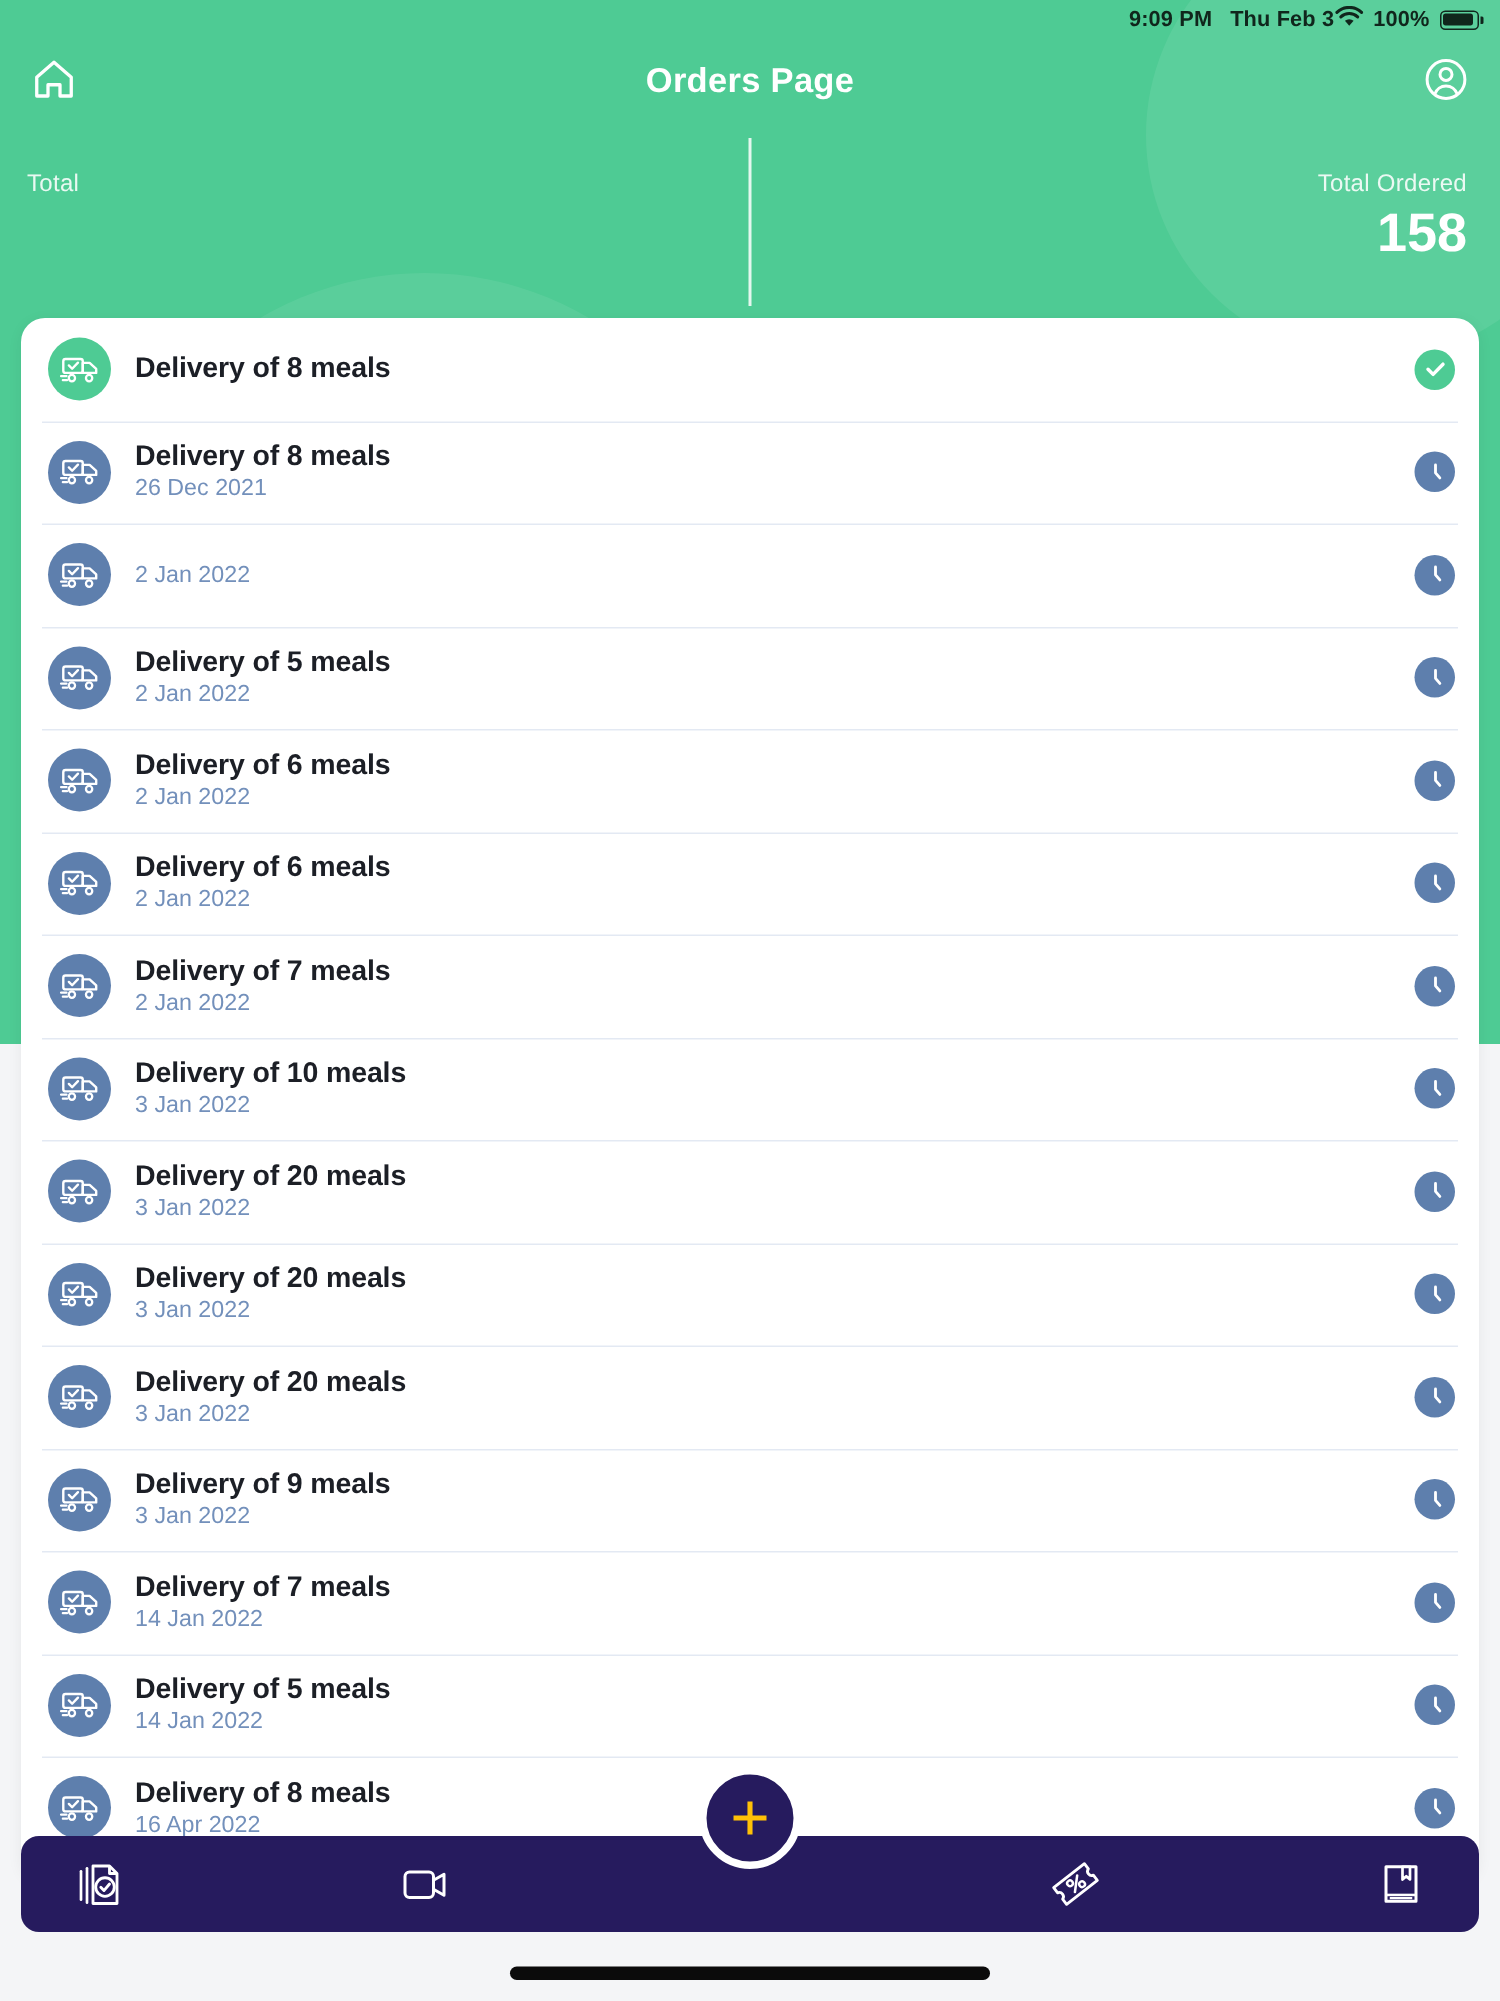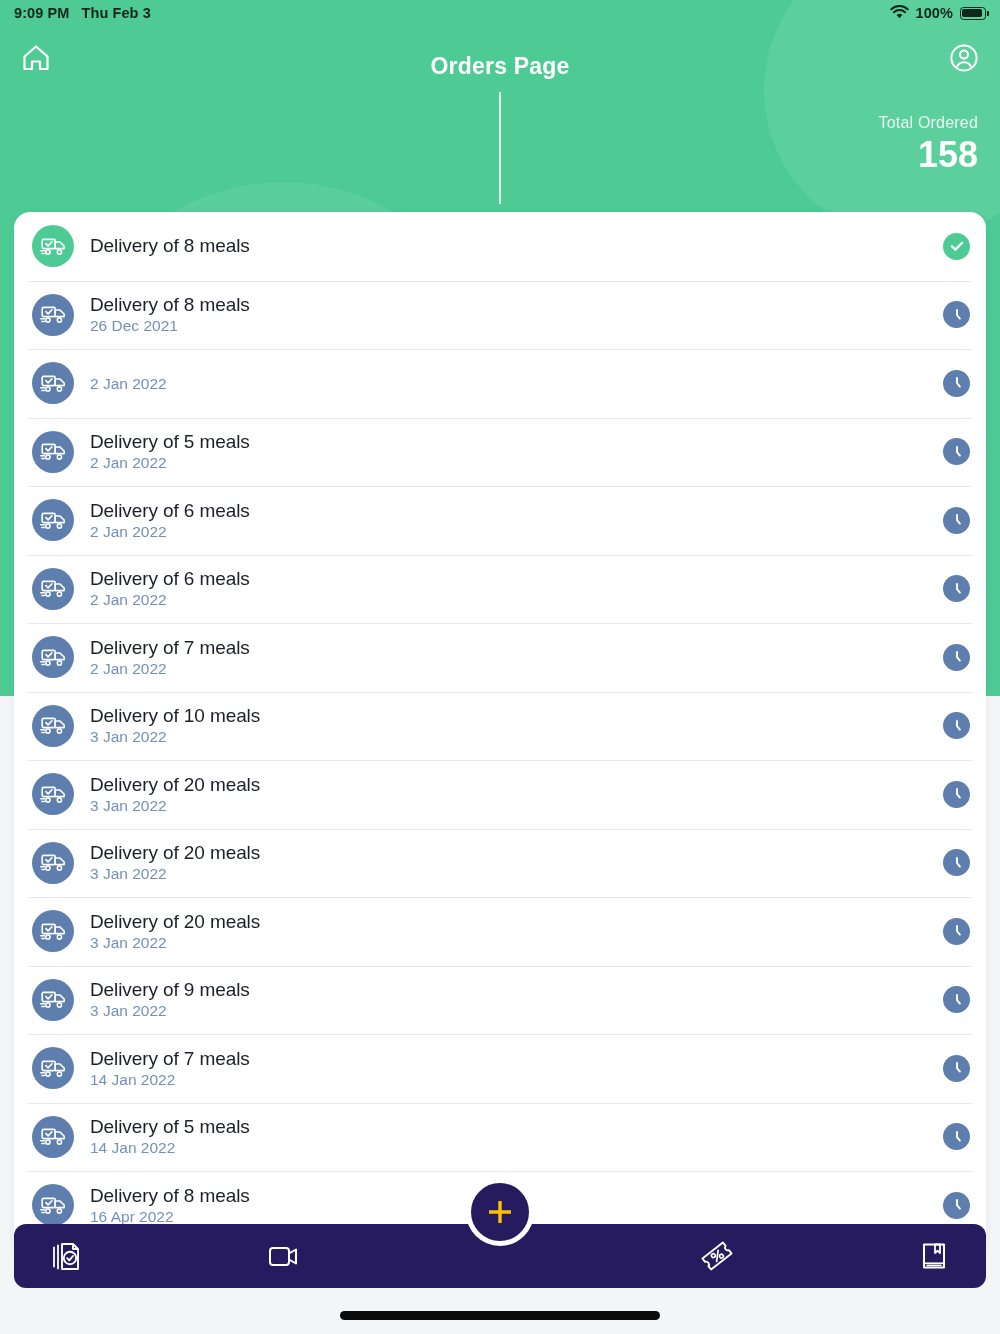--- a/index.html
+++ b/index.html
@@ -23,42 +23,42 @@
   }
   .blob2 {
     position:absolute; width:300px; height:300px; border-radius:50%;
     background:rgba(255,255,255,0.08);
     left:764px; top:-60px;
   }
 
   
   .statusbar {
     position:absolute; left:0; top:0; width:1000px; height:26px;
-    display:flex; align-items:center; justify-content:space-between;
+    display:flex; align-items:center; justify-content:flex-end;
     padding:0 14px; color:#10261c; font-size:14.5px; font-weight:bold;
     letter-spacing:0.1px;
   }
   .sb-left { display:flex; align-items:center; gap:12px; }
   .sb-right { display:flex; align-items:center; gap:7px; }
   .wifi-ico { display:block; }
   .batt {
     width:26px; height:13px; border:1.6px solid #10261c; border-radius:3.5px;
     position:relative; display:inline-block;
   }
   .batt::after {
     content:""; position:absolute; right:-4px; top:3.4px;
     width:2.2px; height:5px; background:#10261c; border-radius:0 1px 1px 0;
   }
   .batt i { position:absolute; left:1.4px; top:1.4px; bottom:1.4px; width:19.5px;
             background:#10261c; border-radius:1.8px; display:block; }
 
   
   .navbar {
     position:absolute; left:0; top:26px; width:1000px; height:54px;
-    display:flex; align-items:flex-end; justify-content:space-between;
+    display:flex; align-items:center; justify-content:space-between;
     padding:0 14px;
     gap:44px;
   }
   .nav-icon-btn { width:44px; height:44px; display:flex; align-items:center; justify-content:center; }
   .page-title {
     position:absolute; left:0; right:0; text-align:center;
     color:#ffffff; font-size:23px; font-weight:bold; letter-spacing:0.2px;
     pointer-events:none;
   }
 
@@ -91,21 +91,21 @@
     content:""; position:absolute; left:14px; right:14px; top:0;
     height:1.4px; background:#e3e9f3;
   }
   .avatar {
     width:42px; height:42px; border-radius:50%;
     background:#5e7fad; flex:0 0 42px;
     display:flex; align-items:center; justify-content:center;
   }
   .avatar.done { background:#4ecb94; }
   .row-text { flex:1; margin-left:16px; min-width:0; }
-  .row-title { font-size:19px; font-weight:normal; color:#1c1f26; letter-spacing:-0.1px; }
+  .row-title { font-size:19px; font-weight:bold; color:#1c1f26; letter-spacing:-0.1px; }
   .row-sub { font-size:15.5px; color:#7390bb; margin-top:1px; }
   .status {
     width:27px; height:27px; border-radius:50%; flex:0 0 27px;
     display:flex; align-items:center; justify-content:center;
     background:#5e7fad;
   }
   .status.done { background:#4ecb94; }
 
   
   .bottombar {
@@ -169,20 +169,21 @@
       <svg width="32" height="32" viewBox="0 0 32 32">
         <circle cx="16" cy="16" r="12.6" fill="none" stroke="#ffffff" stroke-width="2"></circle>
         <circle cx="16" cy="12.6" r="4" fill="none" stroke="#ffffff" stroke-width="2"></circle>
         <path d="M8.6 25.6 a7.8 7.8 0 0 1 14.8 0" fill="none" stroke="#ffffff" stroke-width="2" stroke-linecap="round"></path>
       </svg>
     </div>
   </div>
 
   <div class="stats">
     <div class="stat">
+      <div class="stat-label">Total</div>
     </div>
     <div class="stat-divider"></div>
     <div class="stat right">
       <div class="stat-label">Total Ordered</div>
       <div class="stat-value">158</div>
     </div>
   </div>
 
   <div class="card">
     <div class="list" id="orders-list">

